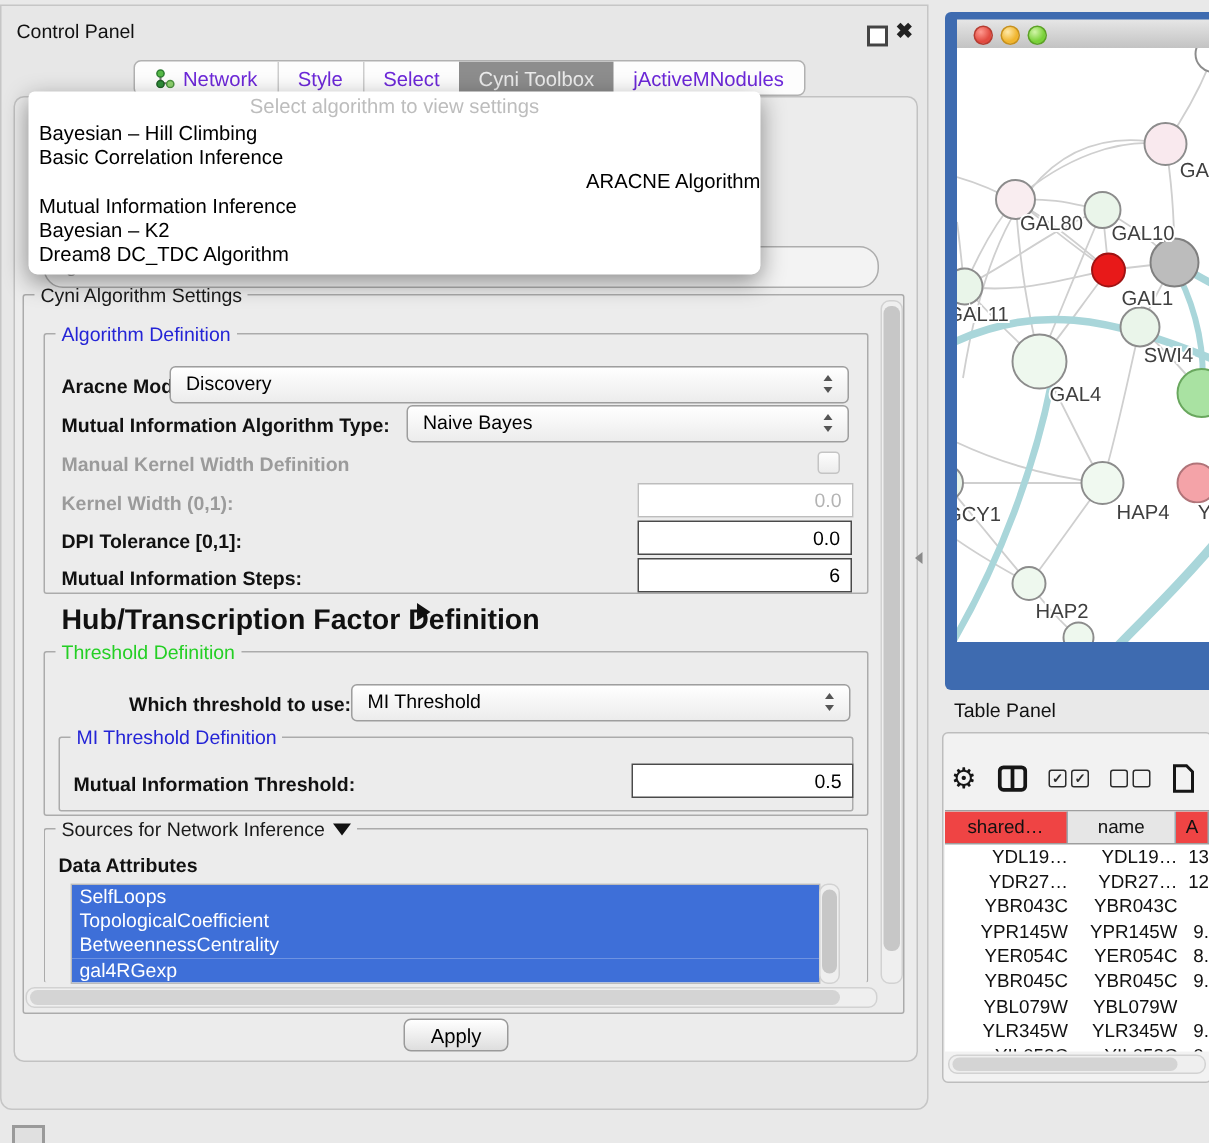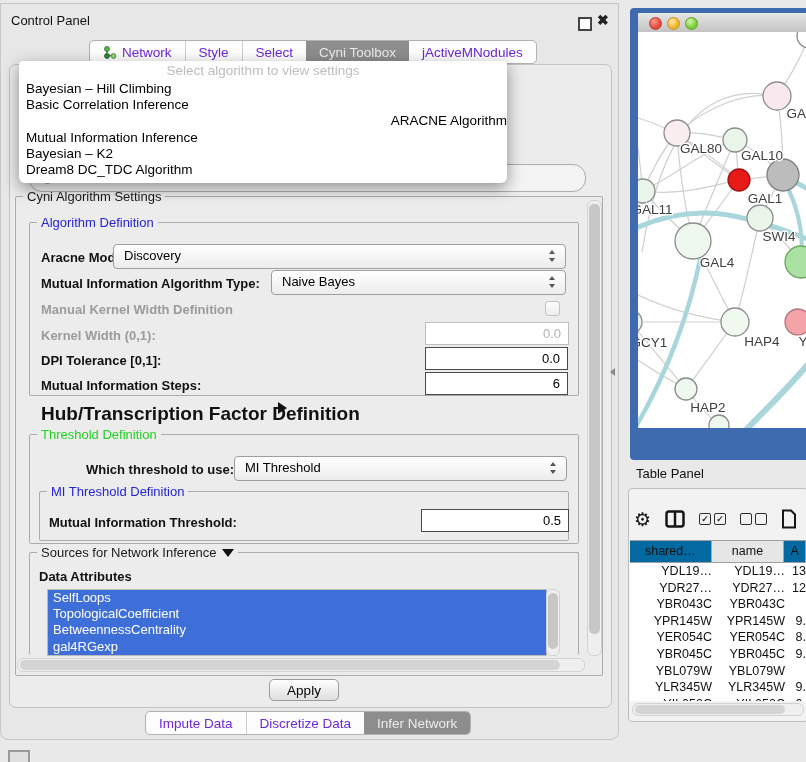--- a/index.html
+++ b/index.html
@@ -104,21 +104,21 @@
           border:1px solid #bdbdbd;border-radius:4px;overflow:hidden;}
   .tp-toolbar{left:634px;top:503px;width:172px;height:32px;display:flex;align-items:center;gap:14px;}
   .gear{font-size:19px;color:#161616;line-height:1;}
   .mini-box{width:10px;height:10px;border:1.5px solid #2c2c2c;border-radius:2px;display:inline-block;
             font-size:9px;line-height:10px;text-align:center;color:#2c2c2c;font-weight:bold;}
   .pair{display:flex;gap:3px;}
   .tbl{left:630px;top:540px;width:176px;height:160px;background:#fff;border-top:1px solid #9e9e9e;overflow:hidden;}
   .tbl-head{display:flex;height:21px;border-bottom:1px solid #9e9e9e;}
   .th{font-size:12.5px;color:#111;text-align:center;line-height:21px;border-right:1px solid #9aa9b0;
       background:#e6e6e6;overflow:hidden;white-space:nowrap;}
-  .th.hl{background:#0369a1;}
+  .th.hl{background:#ef4444;}
   .tr{display:flex;height:16.6px;text-align:right;}
   .td{font-size:12.5px;color:#111;line-height:16.6px;padding-left:7px;white-space:nowrap;overflow:hidden;}
   .tbl-hsb{left:632px;top:703px;width:170px;height:11px;}
 </style>
 </head>
 <body>
 
 <div id="root">
 
   <div class="abs cpanel">
@@ -232,31 +232,20 @@
     <div class="abs vsb" style="left:545px;top:585px;width:12px;height:65px;">
       <div class="thumb" style="top:3px;height:56px;"></div>
     </div>
 
     <div class="abs hsb" style="left:16px;top:654px;width:566px;height:12px;">
       <div class="thumb" style="left:2px;width:540px;"></div>
     </div>
 
     <button class="abs btn" style="left:268px;top:675px;width:70px;height:22px;">Apply</button>
 
-    <div class="abs pillbar tabbar-bottom">
-        <div class="tab">
-          <span>Impute Data</span>
-        </div>
-        <div class="tab">
-          <span>Discretize Data</span>
-        </div>
-        <div class="tab sel">
-          <span>Infer Network</span>
-        </div>
-      </div>
   </div>
 
   <div class="abs corner-ico"></div>
 
   <div class="abs net-frame"></div>
   <div class="abs net-titlebar">
     <span class="tl red"></span>
     <span class="tl yellow"></span>
     <span class="tl green"></span>
   </div>

